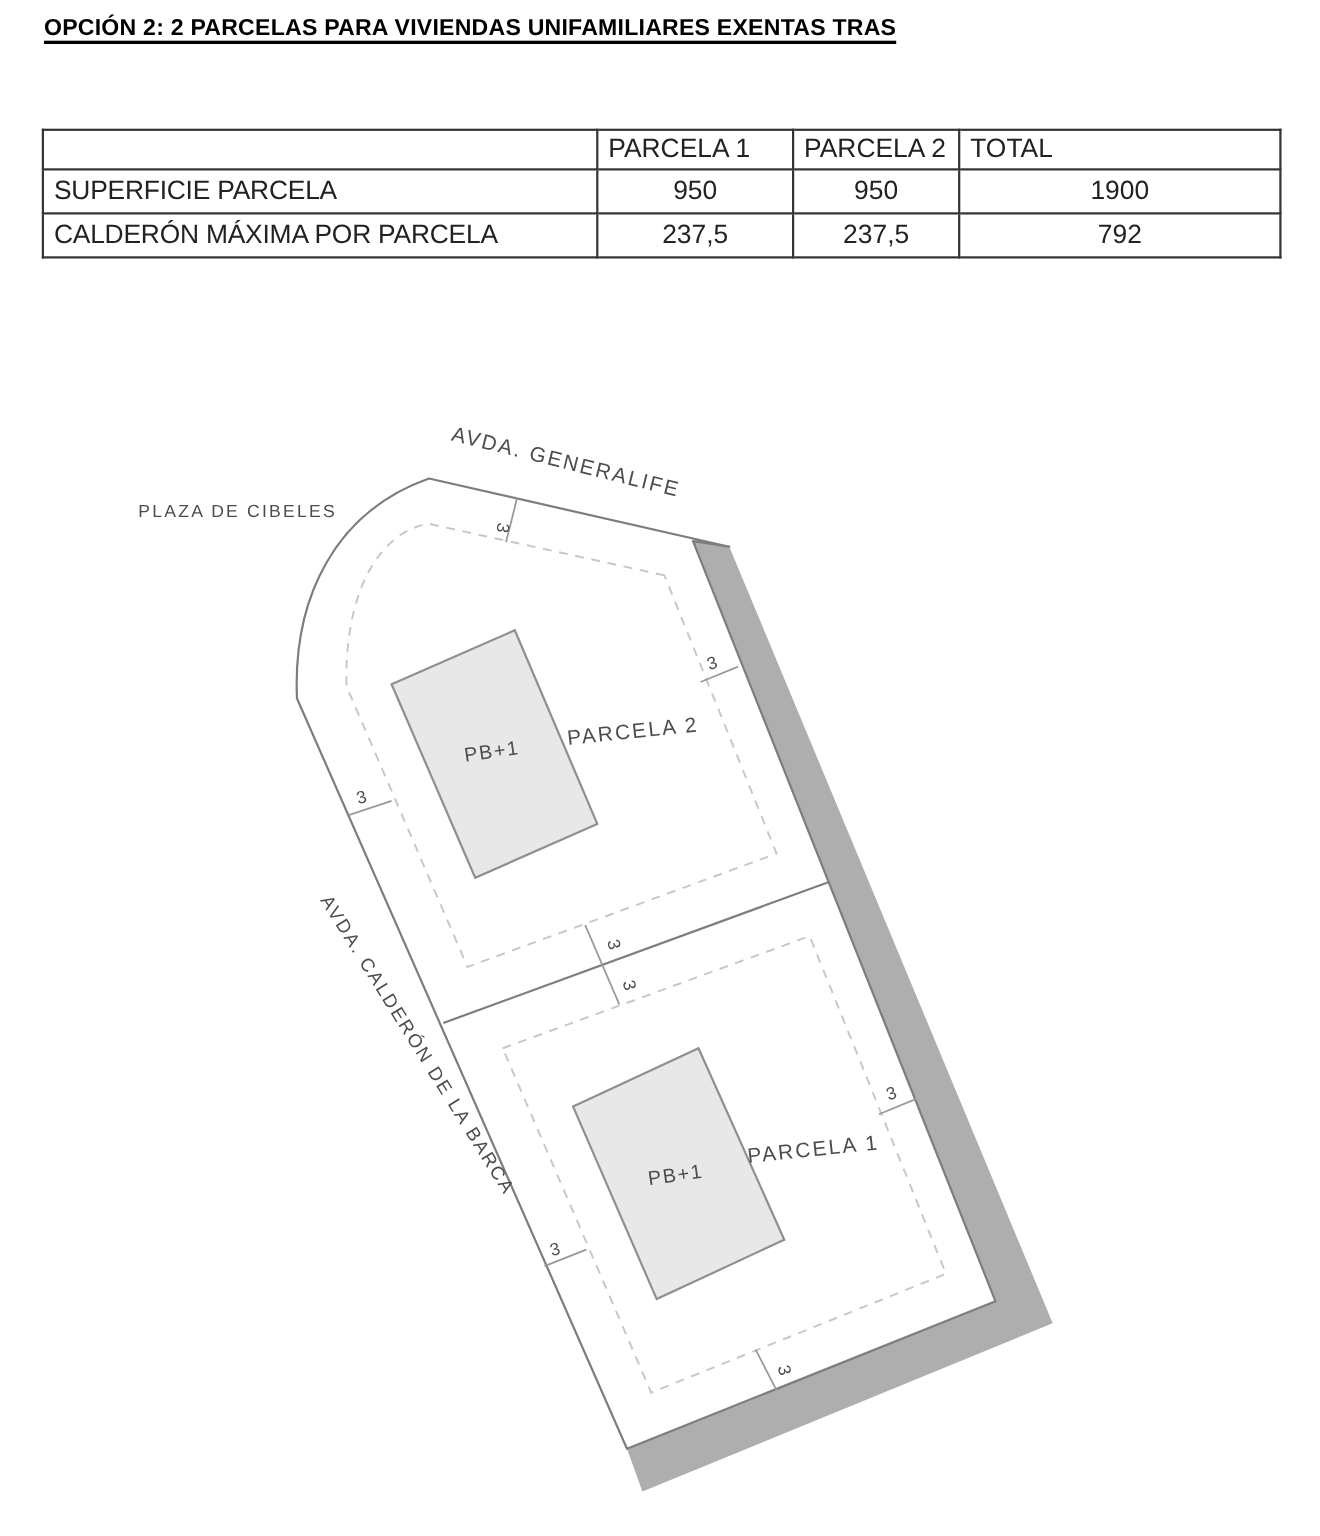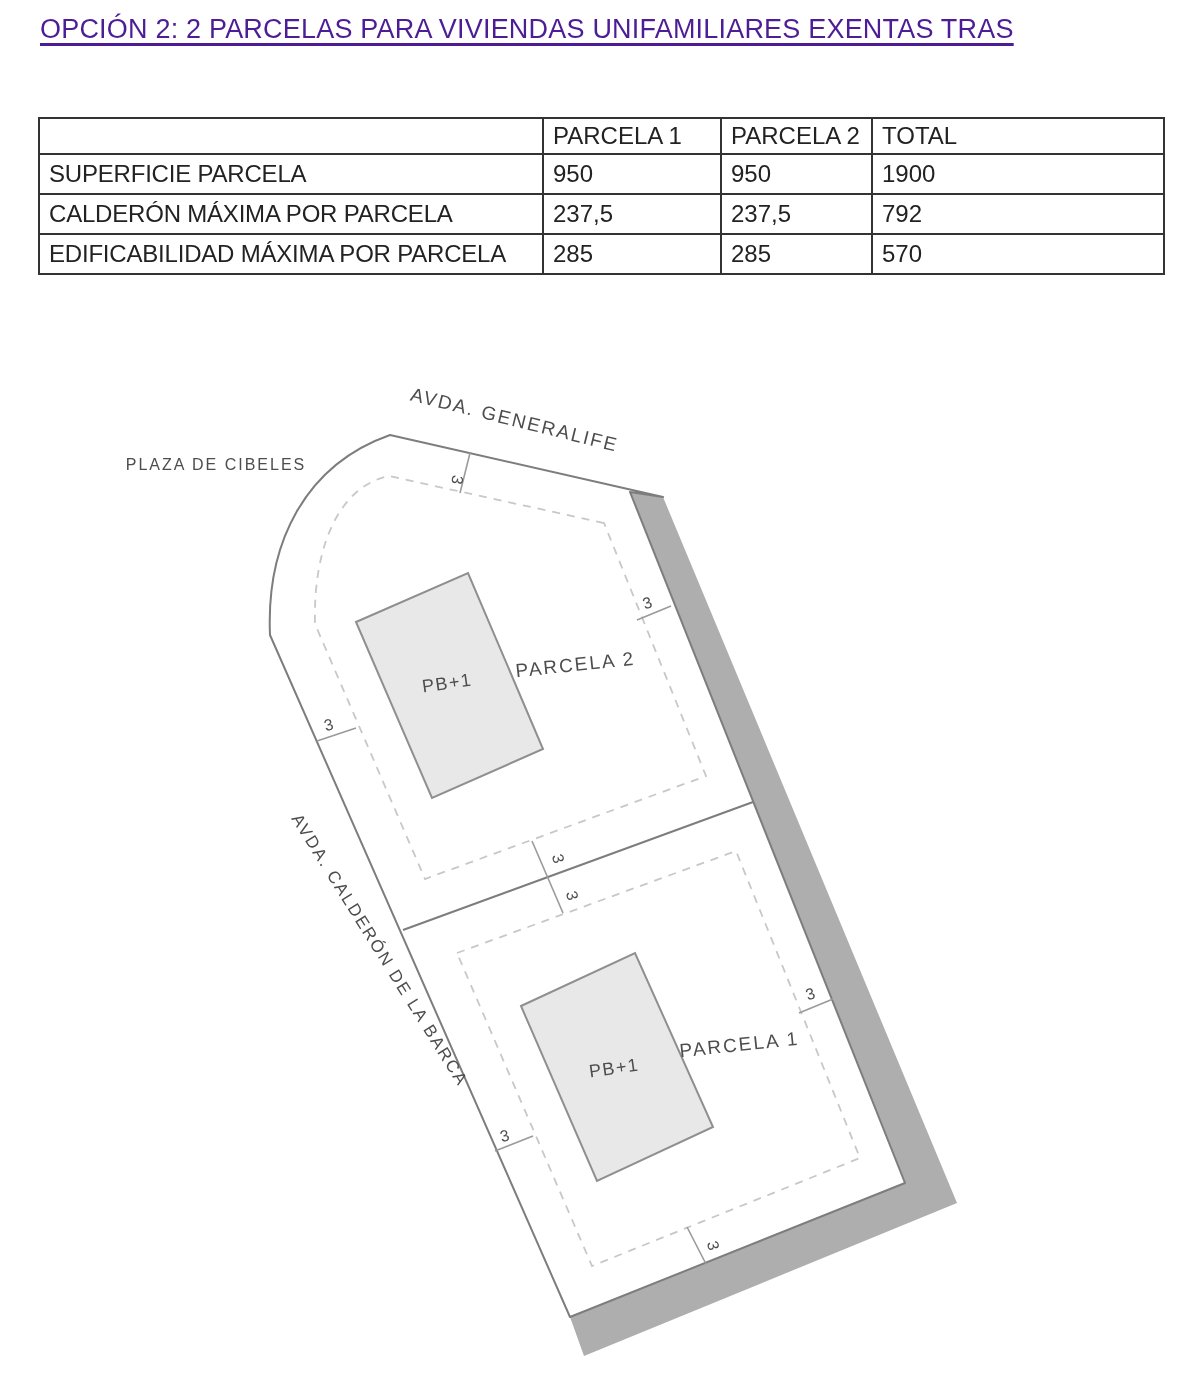--- a/index.html
+++ b/index.html
@@ -1,31 +1,31 @@
 <!DOCTYPE html>
 <html><head>
 <meta charset="utf-8">
 <style>
   html,body{margin:0;padding:0;background:#fff;}
   .doc{position:relative;width:1200px;height:1396px;background:#fff;overflow:hidden;
        font-family:"Liberation Sans",sans-serif;color:#1a1a1a;}
   
   .title{position:absolute;left:40px;top:14px;width:1130px;
-         font-size:27px;font-weight:400;letter-spacing:.2px;color:#4c1d95;}
+         font-size:21px;font-weight:700;letter-spacing:.2px;color:#000000;}
   .title .tline{display:block;margin-bottom:11px;}
   .title .u{text-decoration:underline;text-decoration-thickness:2.5px;text-underline-offset:5px;}
   
   table.params{position:absolute;left:38px;top:117px;border-collapse:collapse;
                table-layout:fixed;width:1125px;font-size:24px;color:#222;}
   table.params th,table.params td{border:2px solid #333;padding:0 9px;
                overflow:hidden;white-space:nowrap;font-weight:400;vertical-align:middle;}
   table.params thead th{height:34px;text-align:left;}
   table.params td{height:38px;}
   .cell-label{text-align:left;letter-spacing:-.2px;margin-left:39px;}
-  .cell-num{text-align:left;}
+  .cell-num{text-align:center;}
   th.th-total{text-align:center;}
   
   .plan{position:absolute;left:0;top:380px;}
   .plan text{fill:#4d4d4d;font-family:"Liberation Sans",sans-serif;}
   .lbl{letter-spacing:2px;}
   .dim{font-size:16px;fill:#555;}
 </style>
 </head>
 <body>
 
@@ -55,26 +55,20 @@
         <td class="cell-label">SUPERFICIE PARCELA</td>
         <td class="cell-num">950</td>
         <td class="cell-num">950</td>
         <td class="cell-num">1900</td>
       </tr>
       <tr>
         <td class="cell-label">CALDERÓN MÁXIMA POR PARCELA</td>
         <td class="cell-num">237,5</td>
         <td class="cell-num">237,5</td>
         <td class="cell-num">792</td>
-      </tr>
-      <tr>
-        <td class="cell-label">EDIFICABILIDAD MÁXIMA POR PARCELA</td>
-        <td class="cell-num">285</td>
-        <td class="cell-num">285</td>
-        <td class="cell-num">570</td>
       </tr>
     </tbody>
   </table>
 
   <svg class="plan" width="1200" height="1016" viewBox="0 0 1200 1016">
 
     <polygon points="630,112 663,117 957,823 584,976 570,937 905,803" fill="#aeaeae"></polygon>
 
     <path d="M 663,117 L 390,55 C 305,85 266,163 270,255 L 570,937 L 905,803 L 630,112 Z" fill="none" stroke="#7d7d7d" stroke-width="2" stroke-linejoin="round"></path>
 

